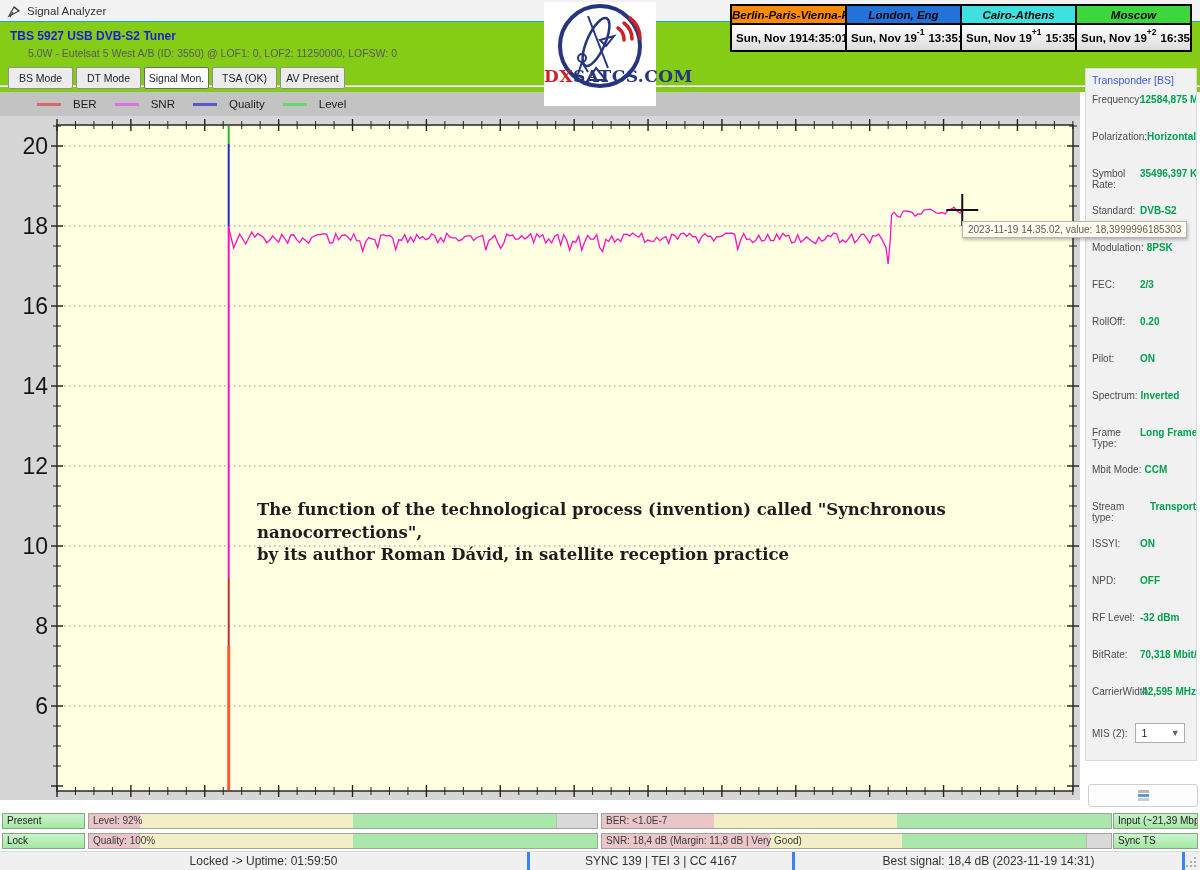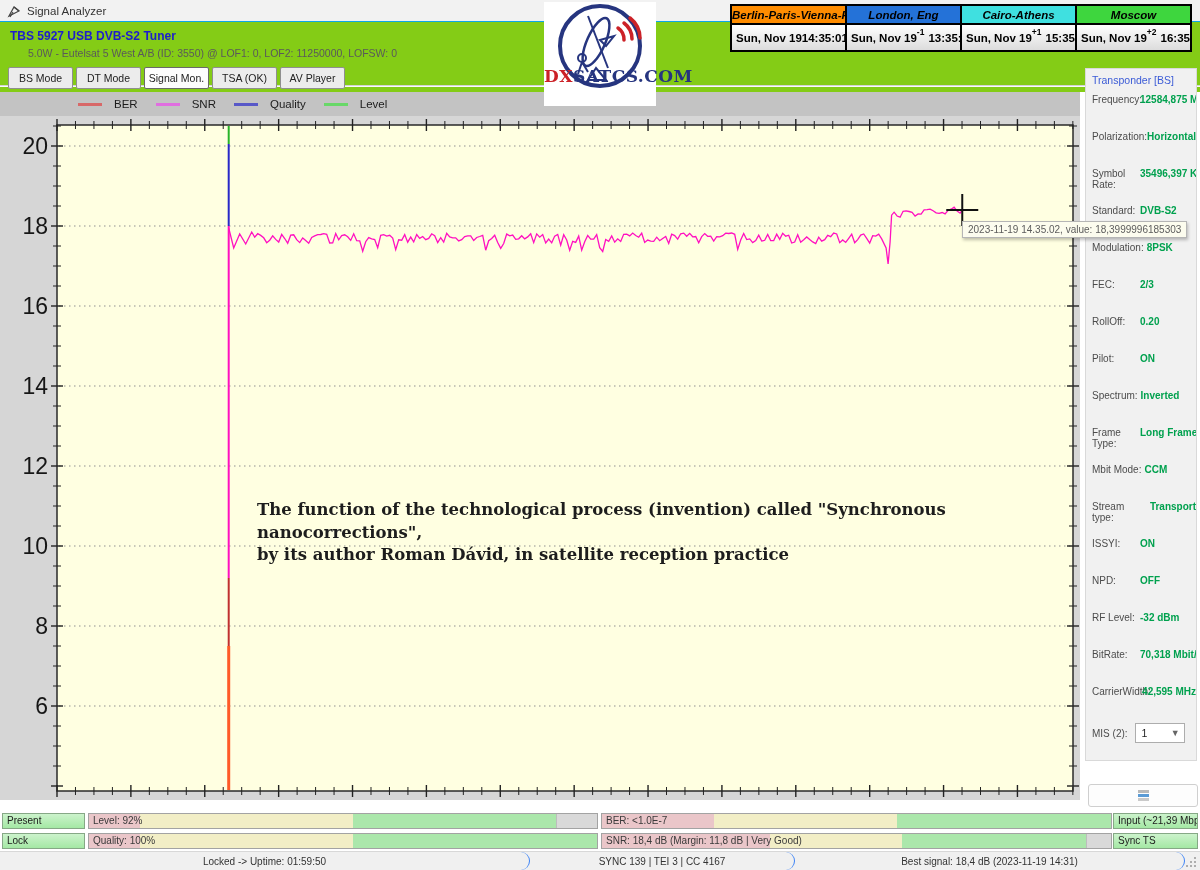--- a/index.html
+++ b/index.html
@@ -32,21 +32,21 @@
   .clock .ctime.noofs { margin-left:auto; }
 
   
   .logo { position:absolute; left:544px; top:2px; width:112px; height:104px; background:#fff; z-index:30; text-align:center; }
   .logo-band { position:absolute; left:0; bottom:20px; width:112px; font-family:"DejaVu Serif", serif; font-weight:bold; font-size:17px; letter-spacing:0.5px;text-align:right; }
   .logo-band .red { color:#cc2127; }
   .logo-band .blue { color:#26357f; }
 
   
   .chart-region { position:absolute; left:0; top:92px; width:1080px; height:708px; background:#d6d6d6; }
-  .legend { position:absolute; left:0; top:0; width:1080px; height:24px; background:#c3c3c3; display:flex; align-items:center; padding-left:78px; }
+  .legend { position:absolute; left:0; top:0; width:1080px; height:24px; background:#c3c3c3; display:flex; align-items:center; padding-left:37px; }
   .legend-item { display:flex; align-items:center; margin-right:18px; }
   .legend-line { width:24px; height:3px; margin-right:12px; }
   .legend-label { font-size:11.5px; color:#1c1c1c; }
   .plot-wrap { position:absolute; left:0; top:24px; }
 
   .annotation { position:absolute; left:257px; top:499px; width:820px; z-index:20;
     font-family:"DejaVu Serif", serif; font-weight:bold; font-size:16.5px; line-height:22.5px; color:#1d1d1d; }
 
   .tooltip { position:absolute; left:962px; top:221px; z-index:50; background:#fcfcee; border:1px solid #b5b5b5; box-shadow:1px 2px 3px rgba(0,0,0,0.25); font-size:10px; color:#5c5c5c; padding:2px 5px; white-space:nowrap; }
 
@@ -63,21 +63,21 @@
 
   
   .mon-row { position:absolute; left:0; width:1200px; height:19px; }
   .badge { position:absolute; top:1px; height:16px; background:linear-gradient(#ccf3cc,#a4e8a4); border:1px solid #86a886; font-size:10px; color:#1c1c1c; line-height:14px; padding-left:4px; overflow:hidden; white-space:nowrap; }
   .sbar { position:absolute; top:1px; height:16px; border:1px solid #a3a3a3; overflow:hidden; }
   .sbar .unfill { position:absolute; right:0; top:0; bottom:0; background:#d9d9d9; border-left:1px solid #bdbdbd; }
   .sbar .btext { position:relative; z-index:2; font-size:10px; color:#3a3a3a; line-height:14px; padding-left:4px; white-space:nowrap; }
 
   
   .statusbar { position:absolute; left:0; top:851px; width:1200px; height:19px; background:#f0f0f0; border-top:1px solid #d8d8d8; display:flex; }
-  .sseg { height:100%; border-right:1px solid #3b82f6; display:flex; align-items:center; justify-content:center; font-size:10px; color:#333; white-space:nowrap; overflow:hidden;border-radius:9px; }
+  .sseg { height:100%; border-right:3px solid #3b82f6; display:flex; align-items:center; justify-content:center; font-size:12px; color:#333; white-space:nowrap; overflow:hidden; }
   .sgrip { flex:1; position:relative; }
 </style>
 </head>
 <body>
 
 <div class="titlebar">
   <span class="app-icon">
     <svg width="14" height="14" viewBox="0 0 14 14">
         <path d="M2 12 L7 3 L12 7 Z" fill="none" stroke="#444" stroke-width="1.2"></path>
         <line x1="7" y1="3" x2="12" y2="7" stroke="#444" stroke-width="1.2"></line>
@@ -89,21 +89,21 @@
 
 <div class="header">
   <div class="device-title">TBS 5927 USB DVB-S2 Tuner</div>
   <div class="device-subtitle">5.0W - Eutelsat 5 West A/B (ID: 3550) @ LOF1: 0, LOF2: 11250000, LOFSW: 0</div>
   <div class="hsep"></div>
   <div class="tabs" id="tabs">
       <button class="tab">BS Mode</button>
       <button class="tab">DT Mode</button>
       <button class="tab active">Signal Mon.</button>
       <button class="tab">TSA (OK)</button>
-      <button class="tab">AV Player</button>
+      <button class="tab">AV Present</button>
     </div>
 </div>
 
 <div class="clocks" id="clocks">
     <div class="clock">
       <div class="chead" style="background: rgb(255, 140, 0);">Berlin-Paris-Vienna-Roma</div>
       <div class="cbody">
         <span class="cdate">Sun, Nov 19</span>
         <span class="ctime noofs">14:35:01</span>
       </div>

